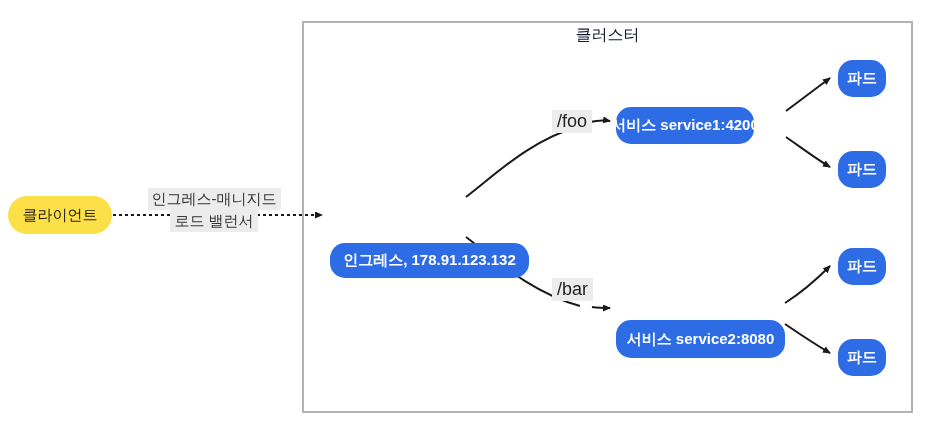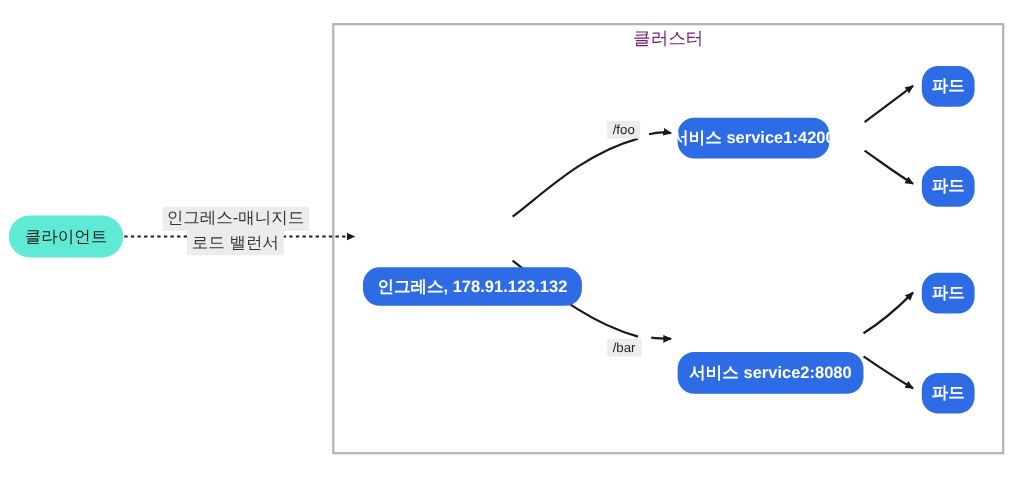--- a/index.html
+++ b/index.html
@@ -28,30 +28,30 @@
     border: 2px solid #b3b3b3;
     background: transparent;
     z-index: 0;
   }
 
   .cluster-title {
     position: absolute;
     left: 302px; top: 25px;
     width: 611px;
     text-align: center;
-    color: #701a75;
+    color: #0f172a;
     font-size: 16px;
     z-index: 2;
   }
 
   .client-pill {
     position: absolute;
     left: 8px; top: 196px;
     width: 104px; height: 38px;
-    background: #5eead4;
+    background: #fde047;
     border-radius: 19px;
     display: flex;
     align-items: center;
     justify-content: center;
     color: #1a1a1a;
     font-size: 15px;
     z-index: 2;
   }
 
   .lb-label {
@@ -92,27 +92,27 @@
   .node-pod      { width: 48px; height: 37px; }
   .node-pod1 { left: 838px; top: 60px;  }
   .node-pod2 { left: 838px; top: 151px; }
   .node-pod3 { left: 838px; top: 248px; }
   .node-pod4 { left: 838px; top: 339px; }
 
   .path-label {
     position: absolute;
     background: #ececec;
     color: #222222;
-    font-size: 12px;
+    font-size: 18px;
     padding: 1px 5px;
     z-index: 2;
     white-space: nowrap;
   }
   .path-label-foo { left: 552px; top: 110px; }
-  .path-label-bar { left: 552px; top: 308px; }
+  .path-label-bar { left: 552px; top: 278px; }
 </style>
 </head>
 <body>
 
 <div class="canvas">
 
   <div class="cluster-box"></div>
   <div class="cluster-title">클러스터</div>
 
   <svg class="arrows-layer" viewBox="0 0 926 435">

